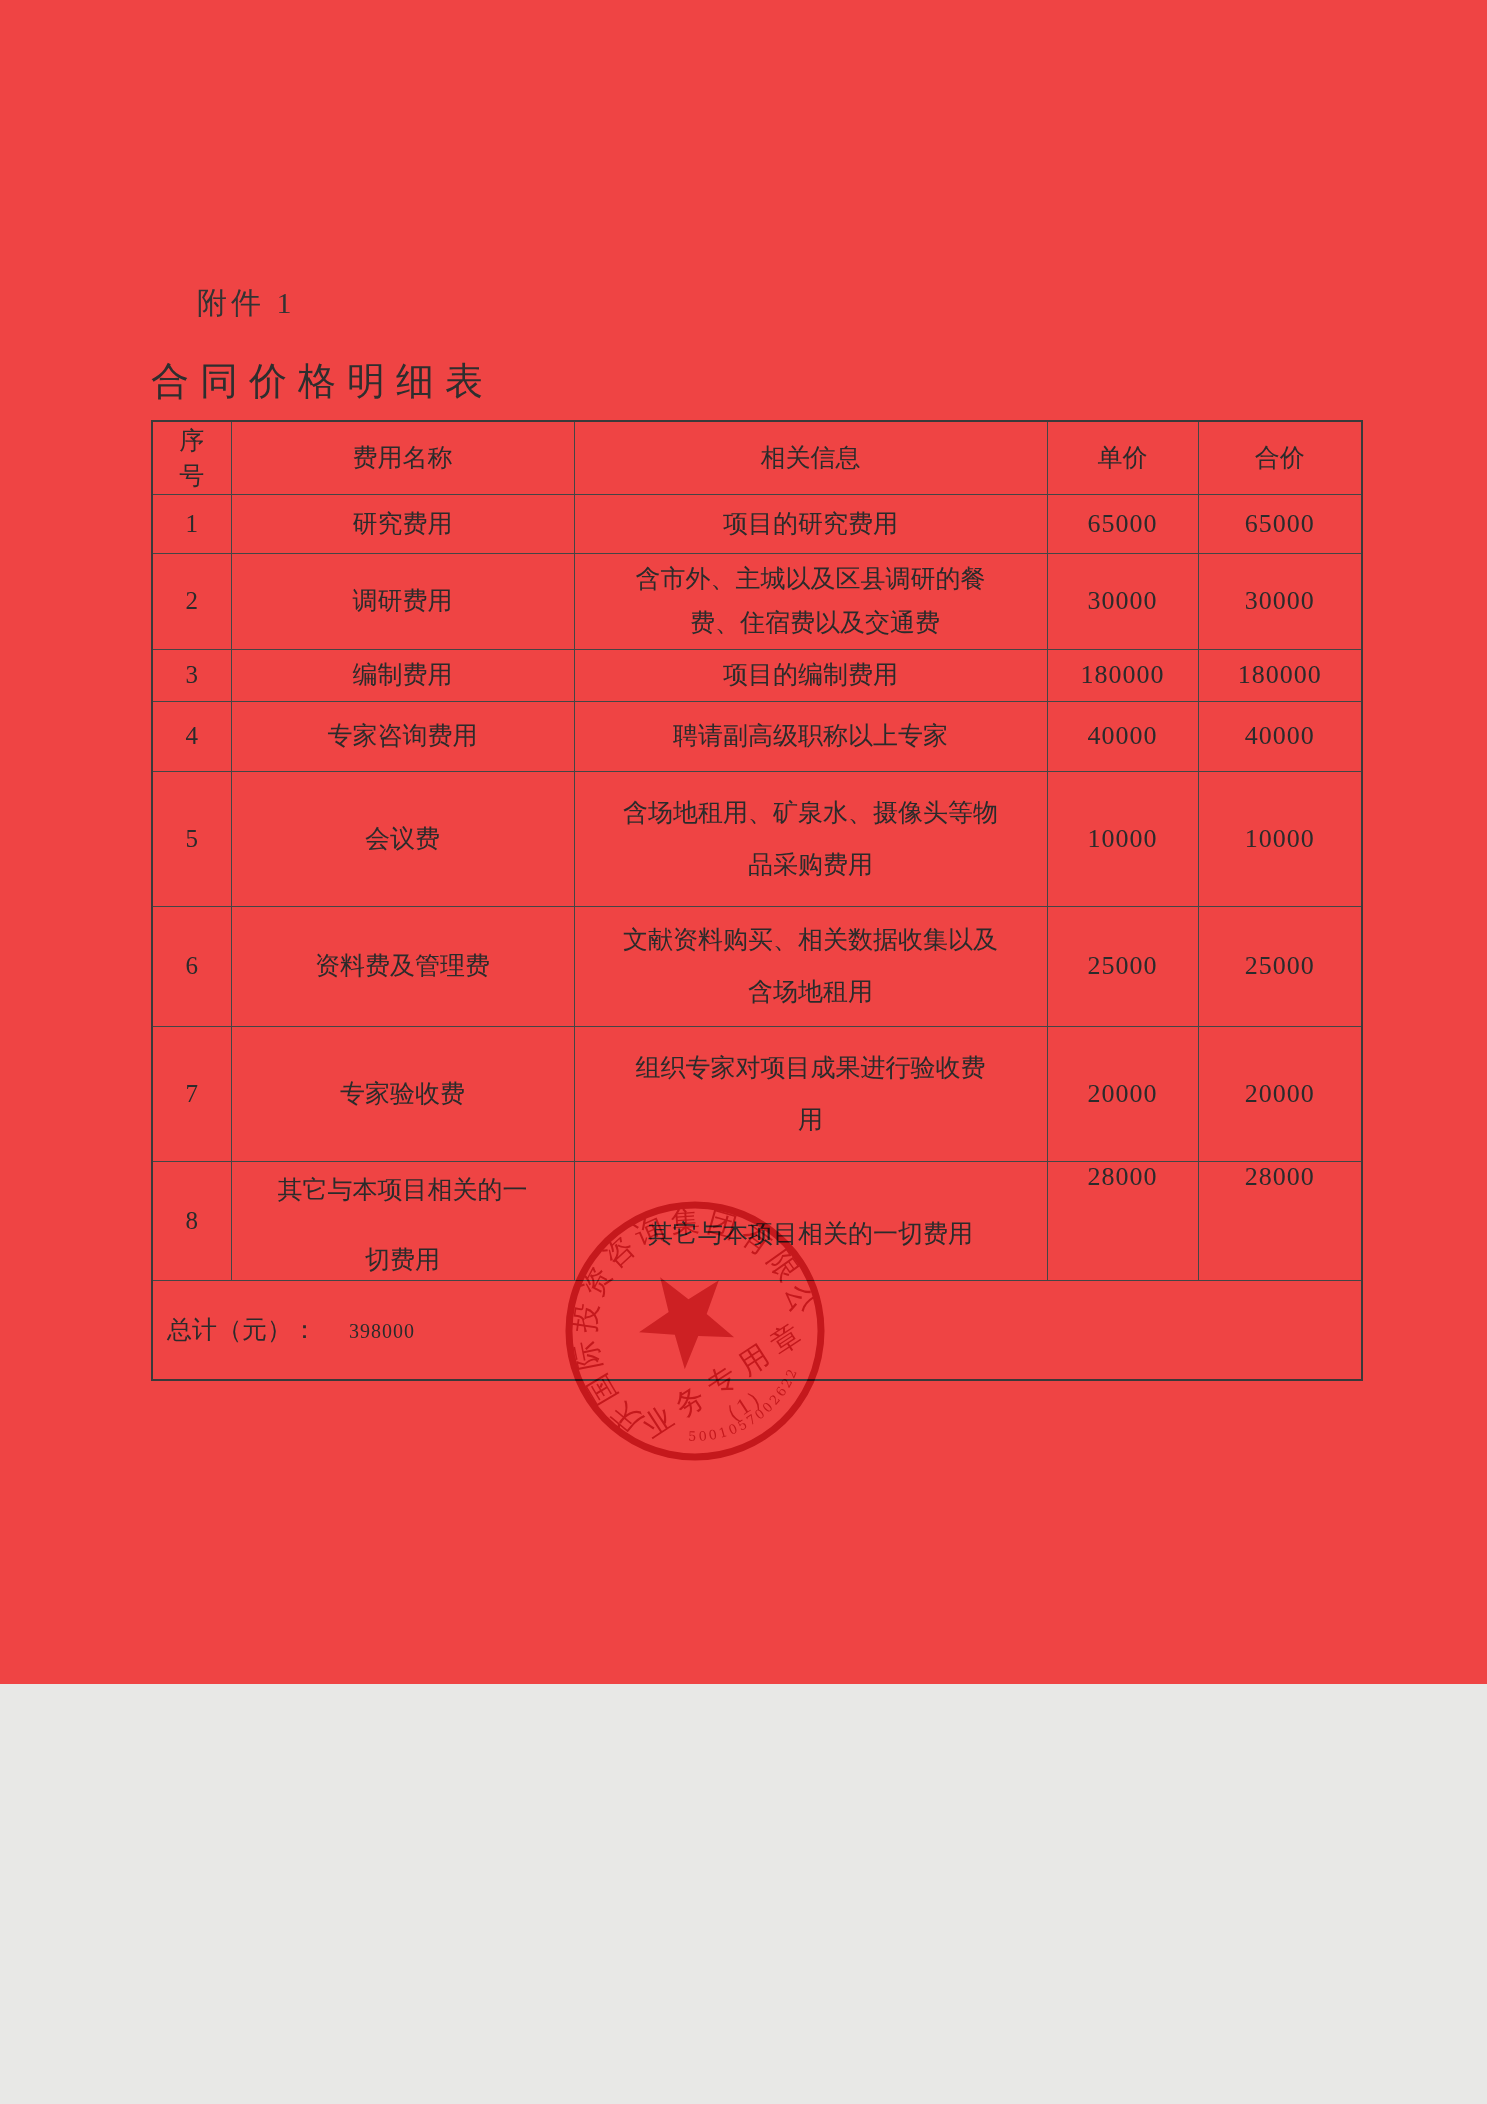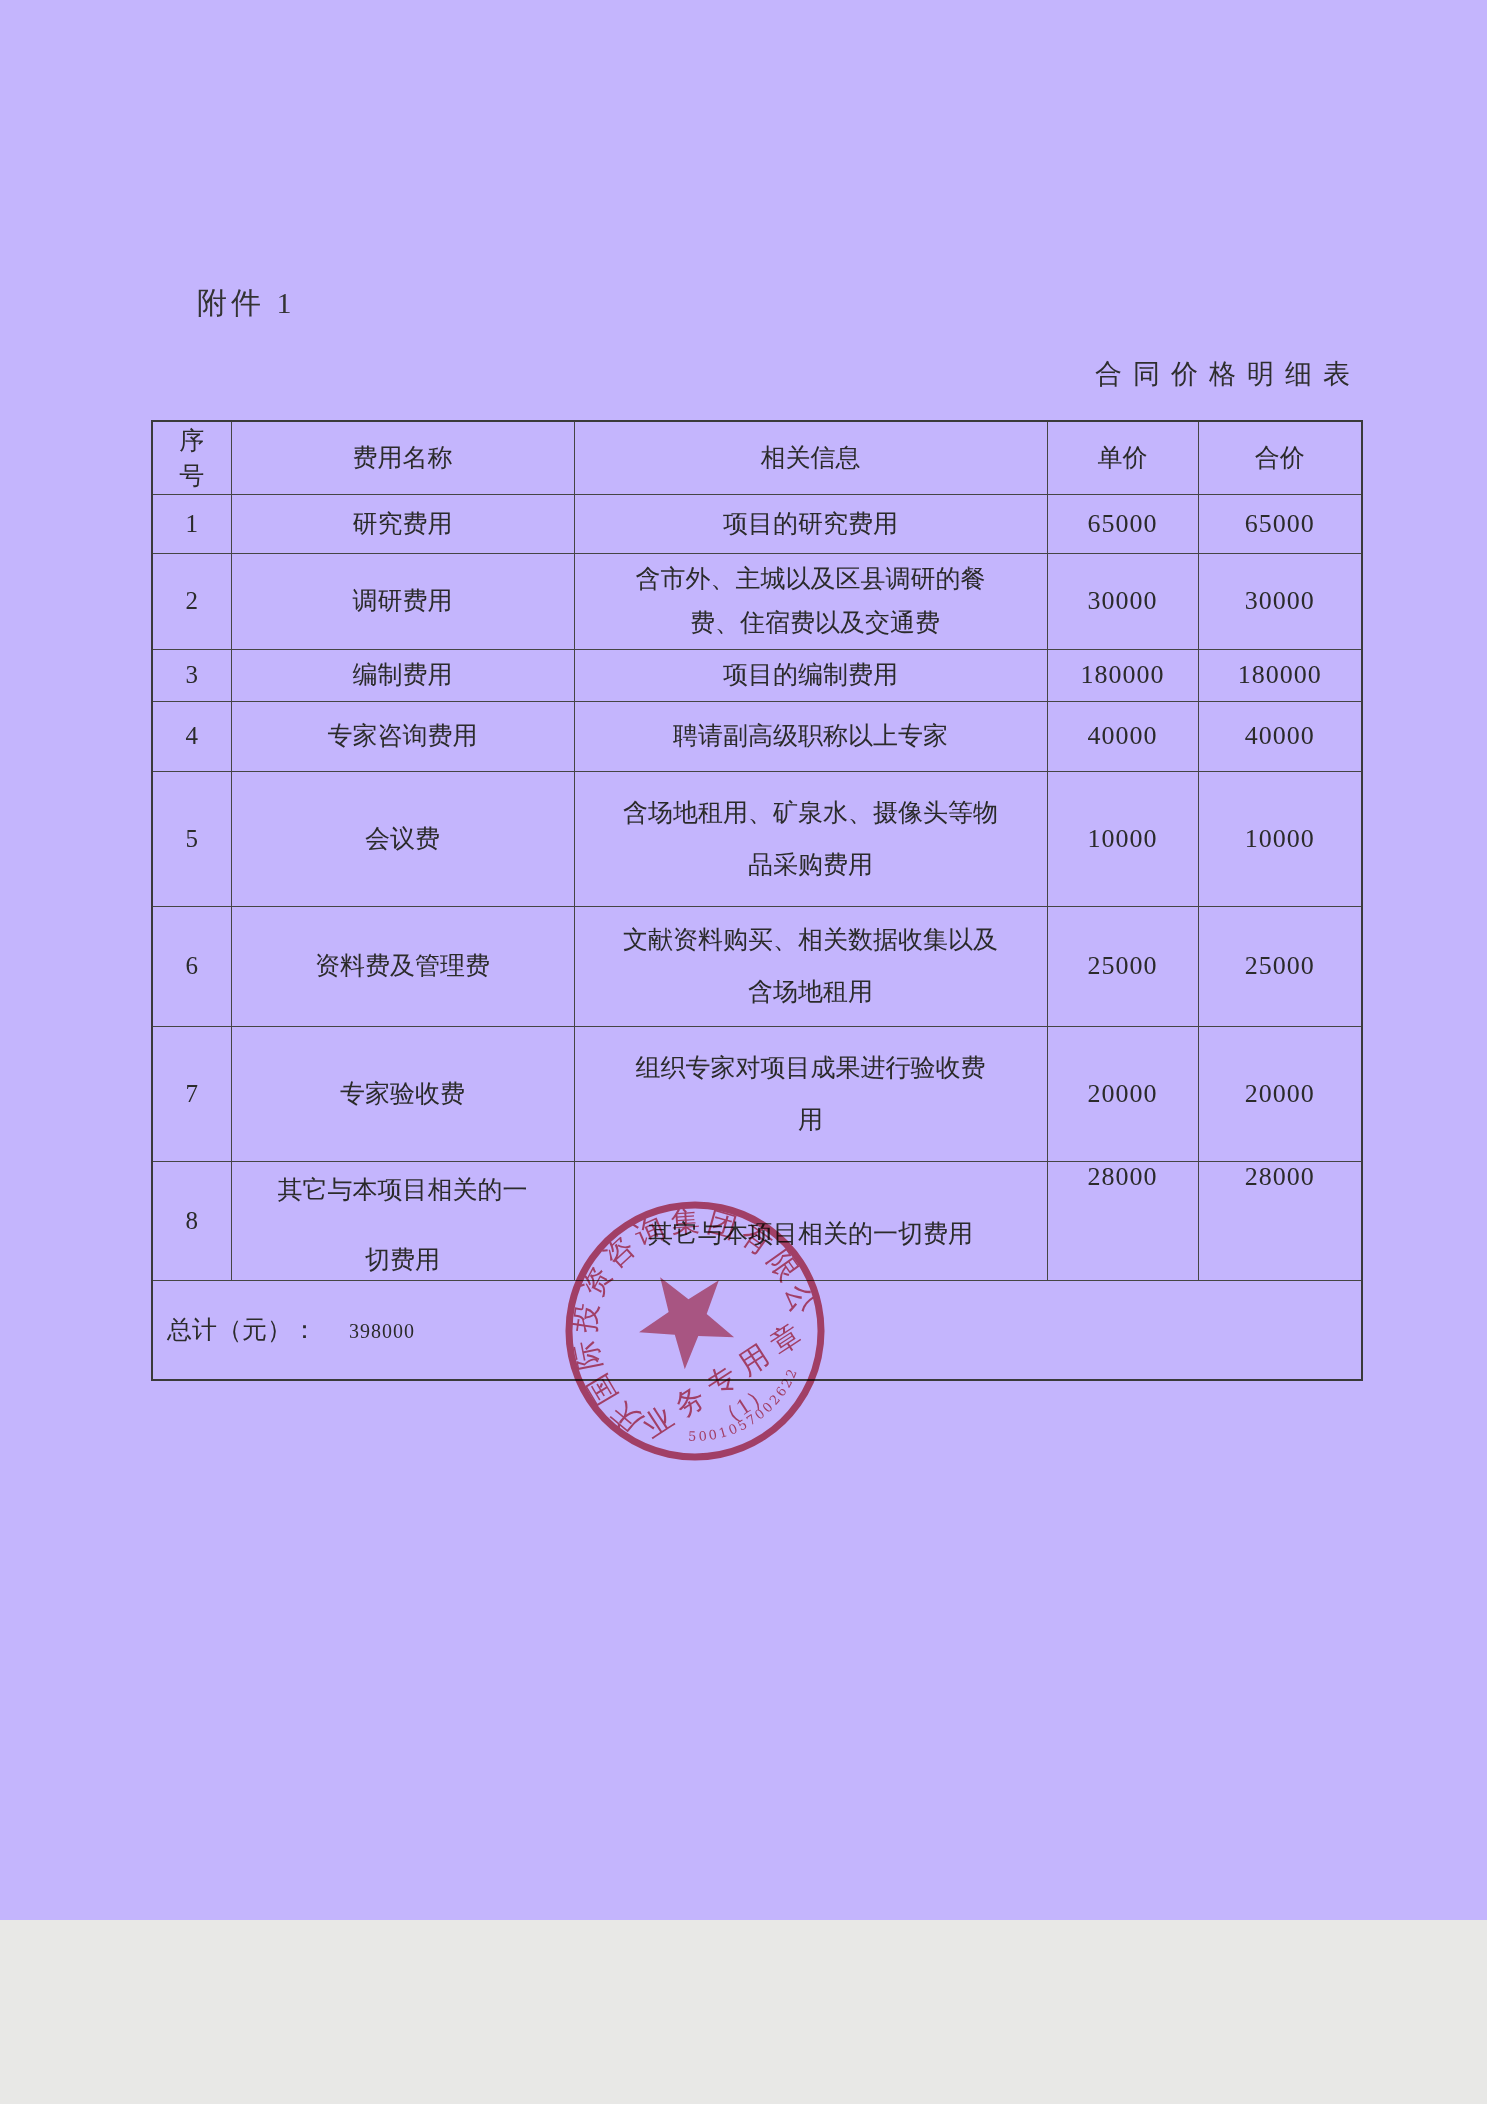--- a/index.html
+++ b/index.html
@@ -1,30 +1,30 @@
 <!DOCTYPE html>
 <html><head>
 <meta charset="utf-8">
 <style>
   html,body{margin:0;padding:0;background:#e8e8e6;}
   .page{
     position:relative;
-    width:1487px;height:1920px;
-    background:#c4b5fd;
+    width:1487px;height:1684px;
+    background:#ef4444;
     font-family:"Liberation Serif","DejaVu Serif",serif;
     color:#2b2b2b;
     overflow:hidden;
   }
   .attachment{
     position:absolute;left:197px;top:283px;
     font-size:30px;letter-spacing:4px;color:#333;
   }
   .doc-title{
     position:absolute;left:151px;top:356px;width:1210px;
-    text-align:right;font-size:27px;letter-spacing:11px;color:#2e2e2e;
+    text-align:left;font-size:38px;letter-spacing:11px;color:#2e2e2e;
   }
   table.price-table{
     position:absolute;left:151px;top:420px;width:1210px;
     border-collapse:collapse;table-layout:fixed;
     border:2px solid #3a3a3a;
     font-size:25px;color:#2b2b2b;
   }
   .price-table th,.price-table td{
     border:1px solid #454545;
     padding:0;text-align:center;vertical-align:middle;

